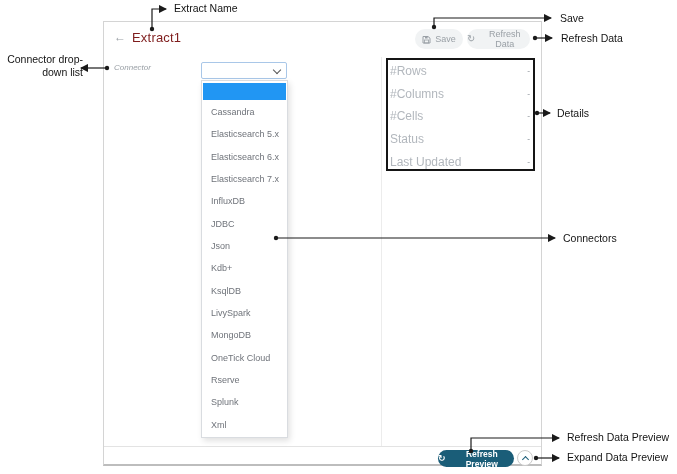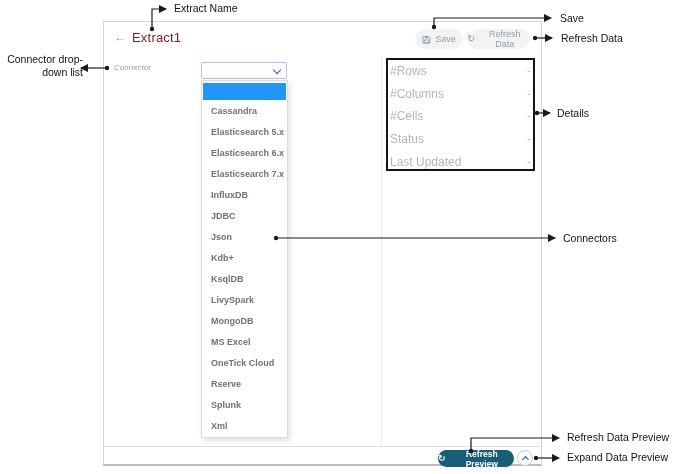--- a/index.html
+++ b/index.html
@@ -19,21 +19,21 @@
   
   .select{position:absolute;left:97px;top:40px;width:86px;height:17px;background:#fff;
           border:1px solid #a9c7e8;border-radius:2px;box-sizing:border-box;cursor:pointer;}
   .chev{position:absolute;right:6px;top:4px;width:5px;height:5px;border-right:1.4px solid #555;
         border-bottom:1.4px solid #555;transform:rotate(45deg);}
   
   .dropdown{position:absolute;left:97px;top:58px;width:87px;height:358px;background:#fff;
             border:1px solid #d9dce0;box-shadow:2px 3px 6px rgba(0,0,0,.12);box-sizing:border-box;z-index:3;}
   .dd-selected{position:absolute;left:1px;right:1px;top:2px;height:17px;background:var(--accent,#2196f3);}
   .dd-items{position:absolute;left:0;right:0;top:20px;bottom:1px;display:flex;flex-direction:column;}
-  .dd-item{flex:1;display:flex;align-items:center;padding-left:9px;font-size:9px;color:#6f737a;cursor:pointer;font-weight:bold;}
+  .dd-item{flex:1;display:flex;align-items:center;padding-left:9px;font-size:9px;color:#6f737a;cursor:pointer;}
   
   .vdivider{position:absolute;left:277px;top:35px;width:1px;height:391px;background:#ececec;}
   .details{position:absolute;left:286px;top:38px;width:140px;height:113px;display:flex;flex-direction:column;}
   .detail-row{flex:1;display:flex;align-items:center;justify-content:space-between;}
   .detail-row .dl{font-size:12px;color:#b2b7bd;}
   .detail-row .dv{font-size:8.5px;color:#9aa0a6;}
   
   .bottombar{position:absolute;left:0;right:0;bottom:0;height:17px;border-top:1px solid #e3e3e3;background:#fff;}
   .btn-preview{position:absolute;left:334px;top:428px;width:76px;height:17px;border:none;border-radius:9px;
                background:var(--teal,#1a5d78);color:#fff;font-weight:bold;font-size:8.5px;font-family:inherit;
@@ -89,21 +89,20 @@
           <div class="dd-item">Elasticsearch 5.x</div>
           <div class="dd-item">Elasticsearch 6.x</div>
           <div class="dd-item">Elasticsearch 7.x</div>
           <div class="dd-item">InfluxDB</div>
           <div class="dd-item">JDBC</div>
           <div class="dd-item">Json</div>
           <div class="dd-item">Kdb+</div>
           <div class="dd-item">KsqlDB</div>
           <div class="dd-item">LivySpark</div>
           <div class="dd-item">MongoDB</div>
-          <div class="dd-item">MS Excel</div>
           <div class="dd-item">OneTick Cloud</div>
           <div class="dd-item">Rserve</div>
           <div class="dd-item">Splunk</div>
           <div class="dd-item">Xml</div>
         </div>
     </div>
 
     <div class="vdivider"></div>
 
     <div class="details">

